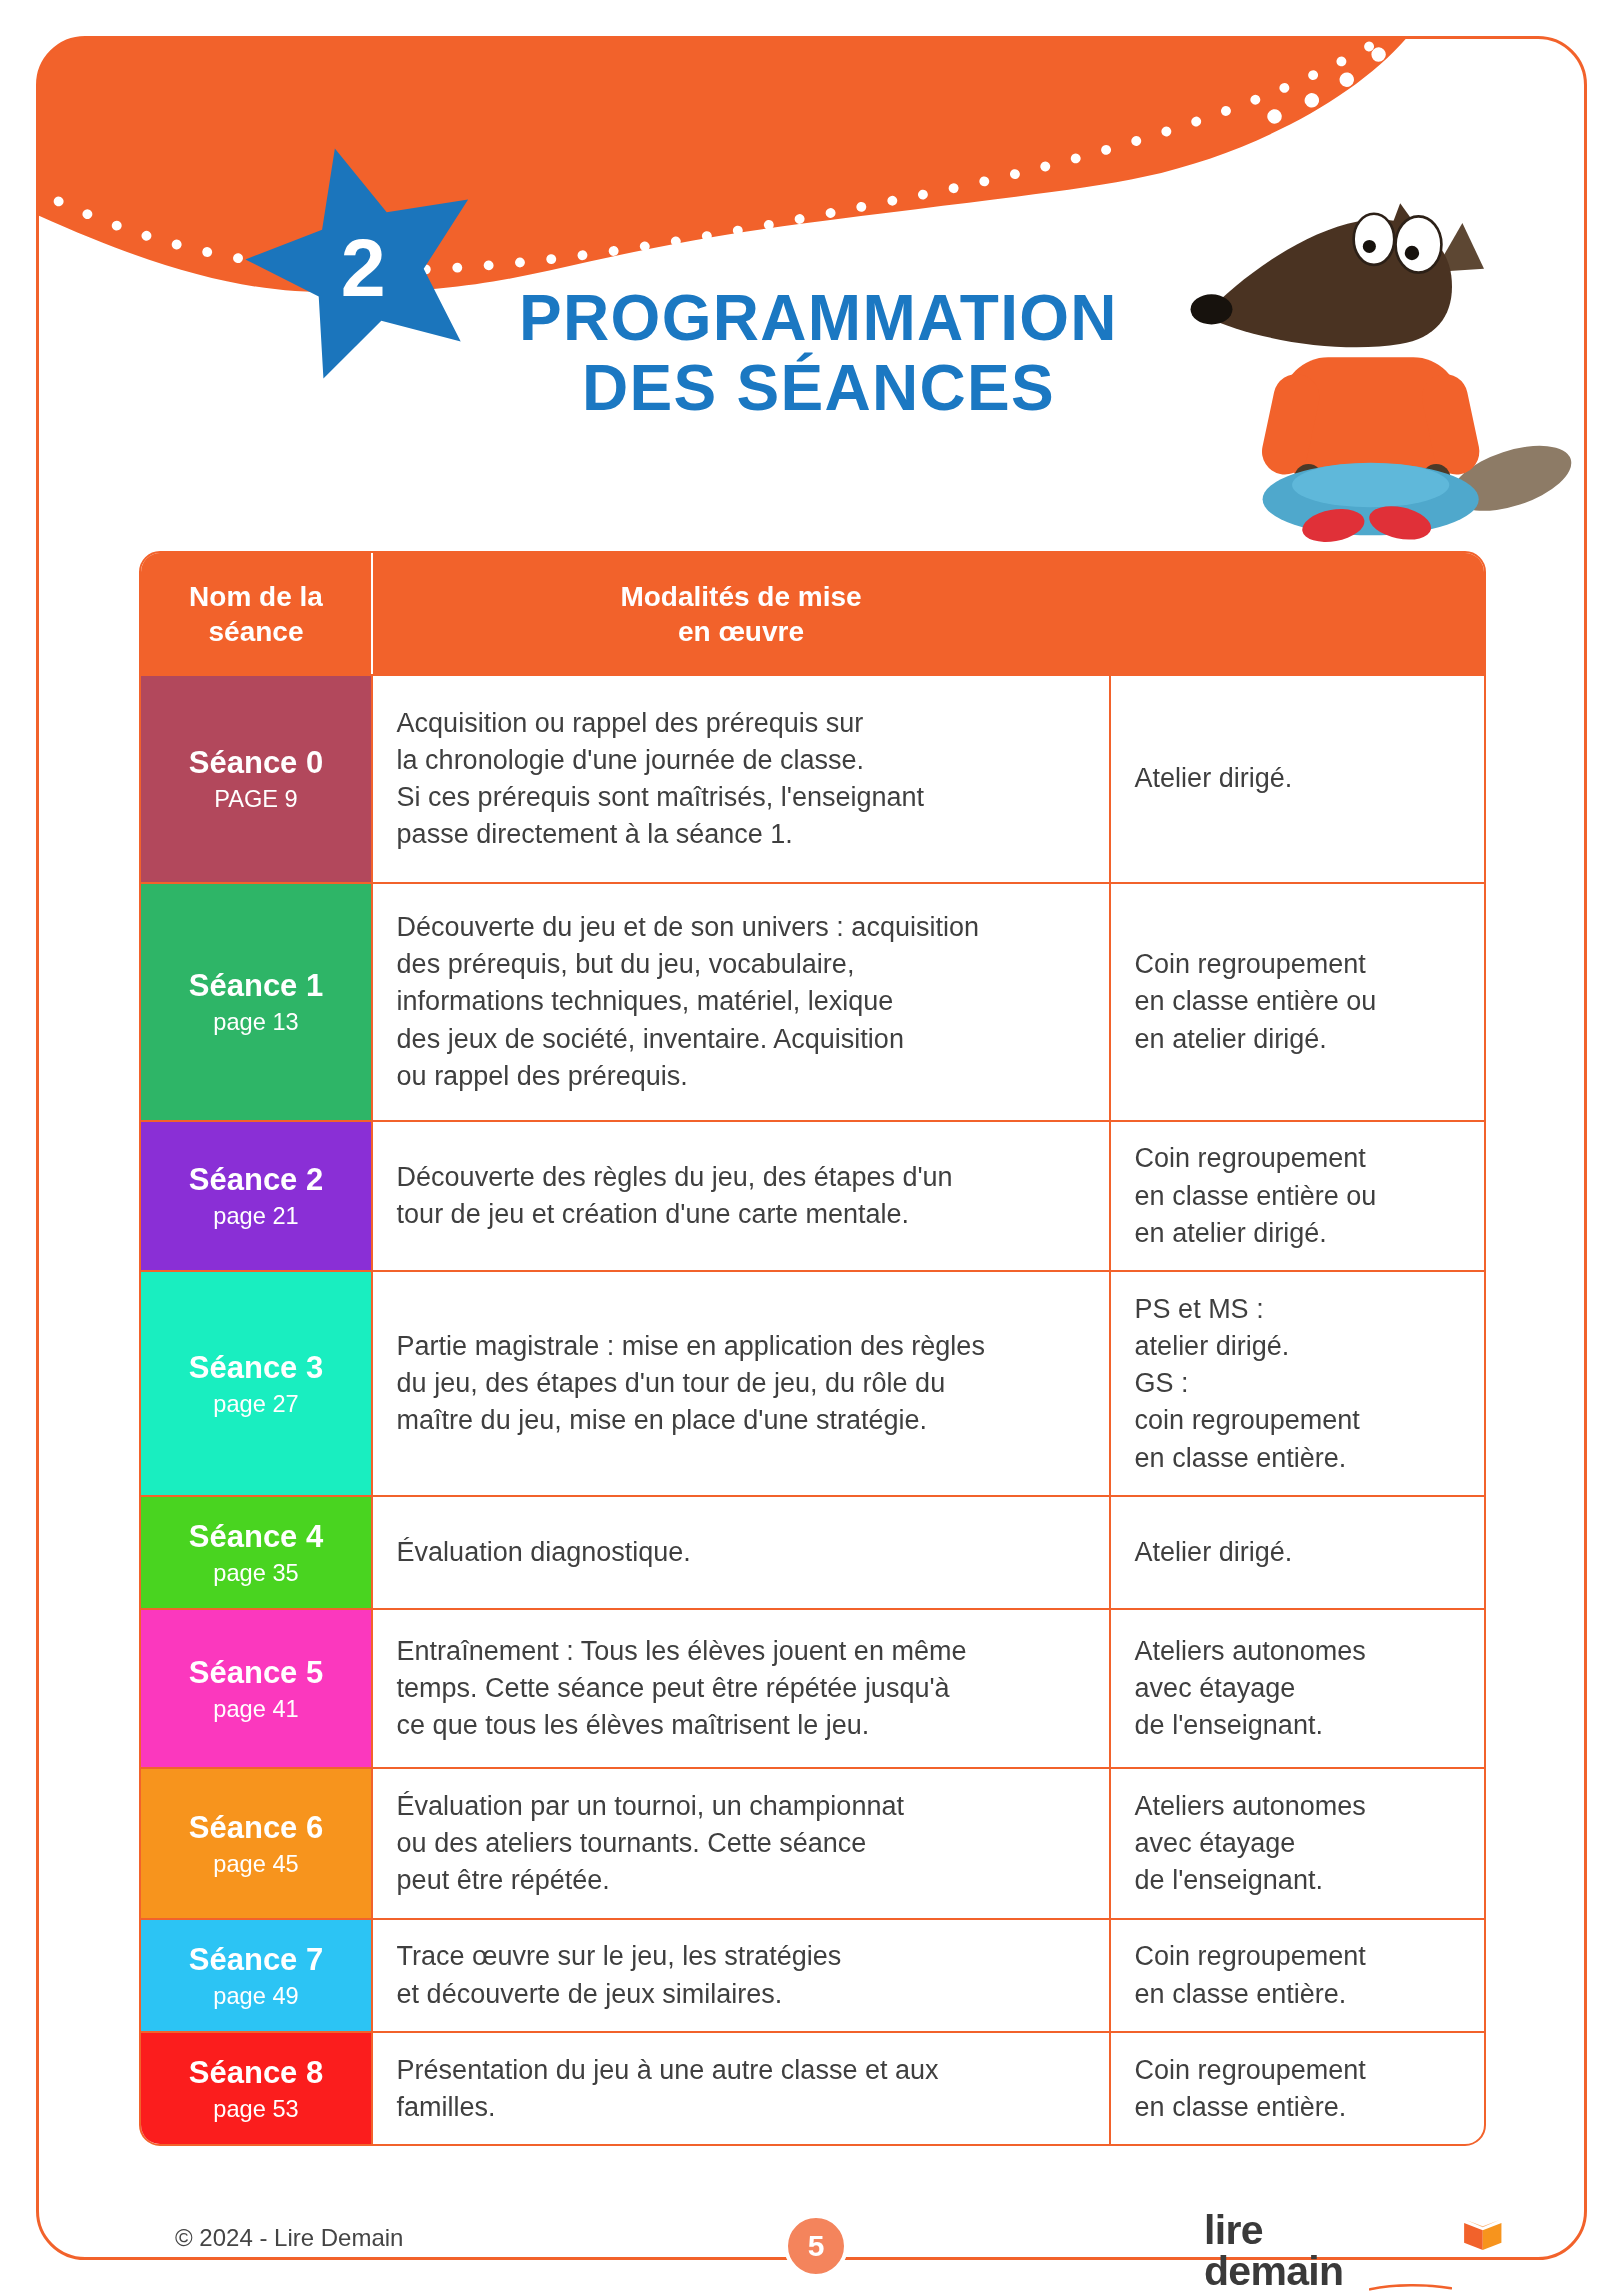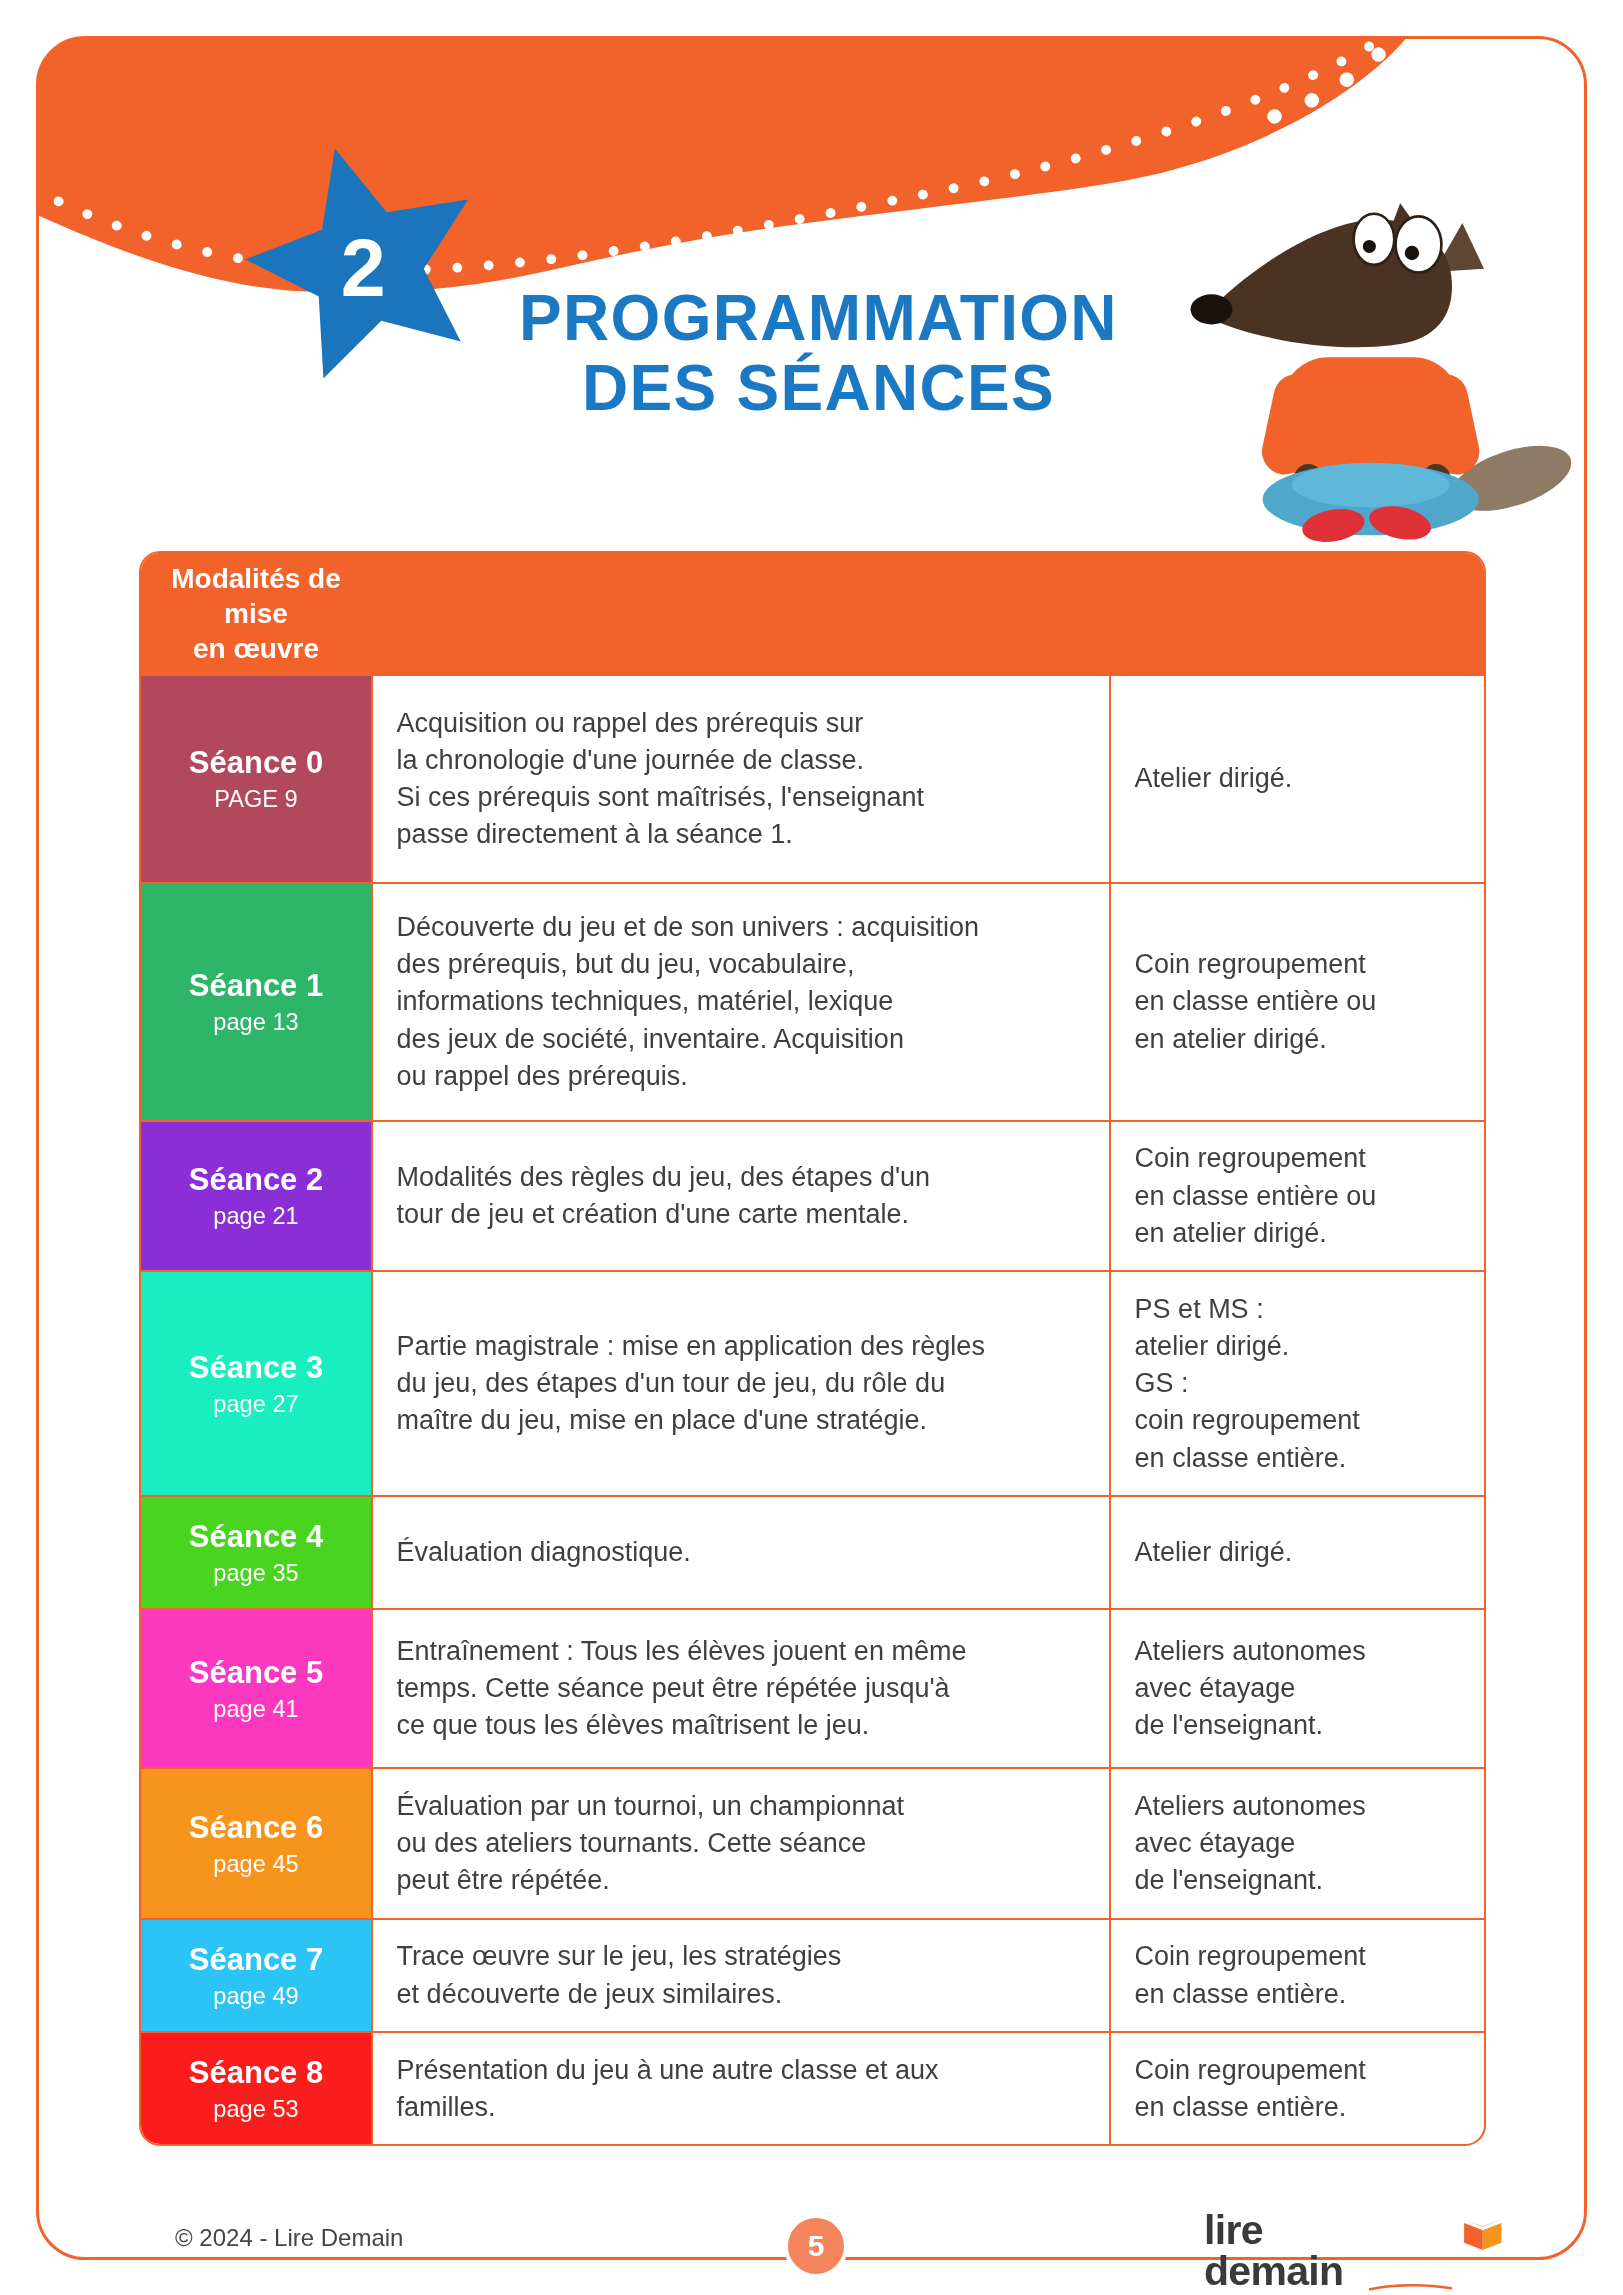--- a/index.html
+++ b/index.html
@@ -174,20 +174,21 @@
 
     <ellipse cx="290" cy="95" rx="31" ry="39" fill="#ffffff" stroke="#2c2017" stroke-width="4"></ellipse>
     <ellipse cx="358" cy="103" rx="35" ry="43" fill="#ffffff" stroke="#2c2017" stroke-width="4"></ellipse>
     <circle cx="283" cy="106" r="10" fill="#17120d"></circle>
     <circle cx="348" cy="116" r="11" fill="#17120d"></circle>
   </svg>
 </div>
 
 <div class="table">
   <div class="thead">
+    <div class="th">Nom de la séance</div>
     <div class="th">Modalités de mise
 en œuvre</div>
   </div>
 
   <div class="trow r0">
     <div class="td tlabel" style="background: rgb(178, 72, 92);">
       <div class="sname">Séance 0</div>
       <div class="spage">PAGE 9</div>
     </div>
     <div class="td tdesc">Acquisition ou rappel des prérequis sur
@@ -210,21 +211,21 @@
     <div class="td tmod">Coin regroupement
 en classe entière ou
 en atelier dirigé.</div>
   </div>
 
   <div class="trow r2">
     <div class="td tlabel" style="background: rgb(138, 47, 214);">
       <div class="sname">Séance 2</div>
       <div class="spage">page 21</div>
     </div>
-    <div class="td tdesc">Modalités des règles du jeu, des étapes d'un
+    <div class="td tdesc">Découverte des règles du jeu, des étapes d'un
 tour de jeu et création d'une carte mentale.</div>
     <div class="td tmod">Coin regroupement
 en classe entière ou
 en atelier dirigé.</div>
   </div>
 
   <div class="trow r3">
     <div class="td tlabel" style="background: rgb(25, 238, 192);">
       <div class="sname">Séance 3</div>
       <div class="spage">page 27</div>

